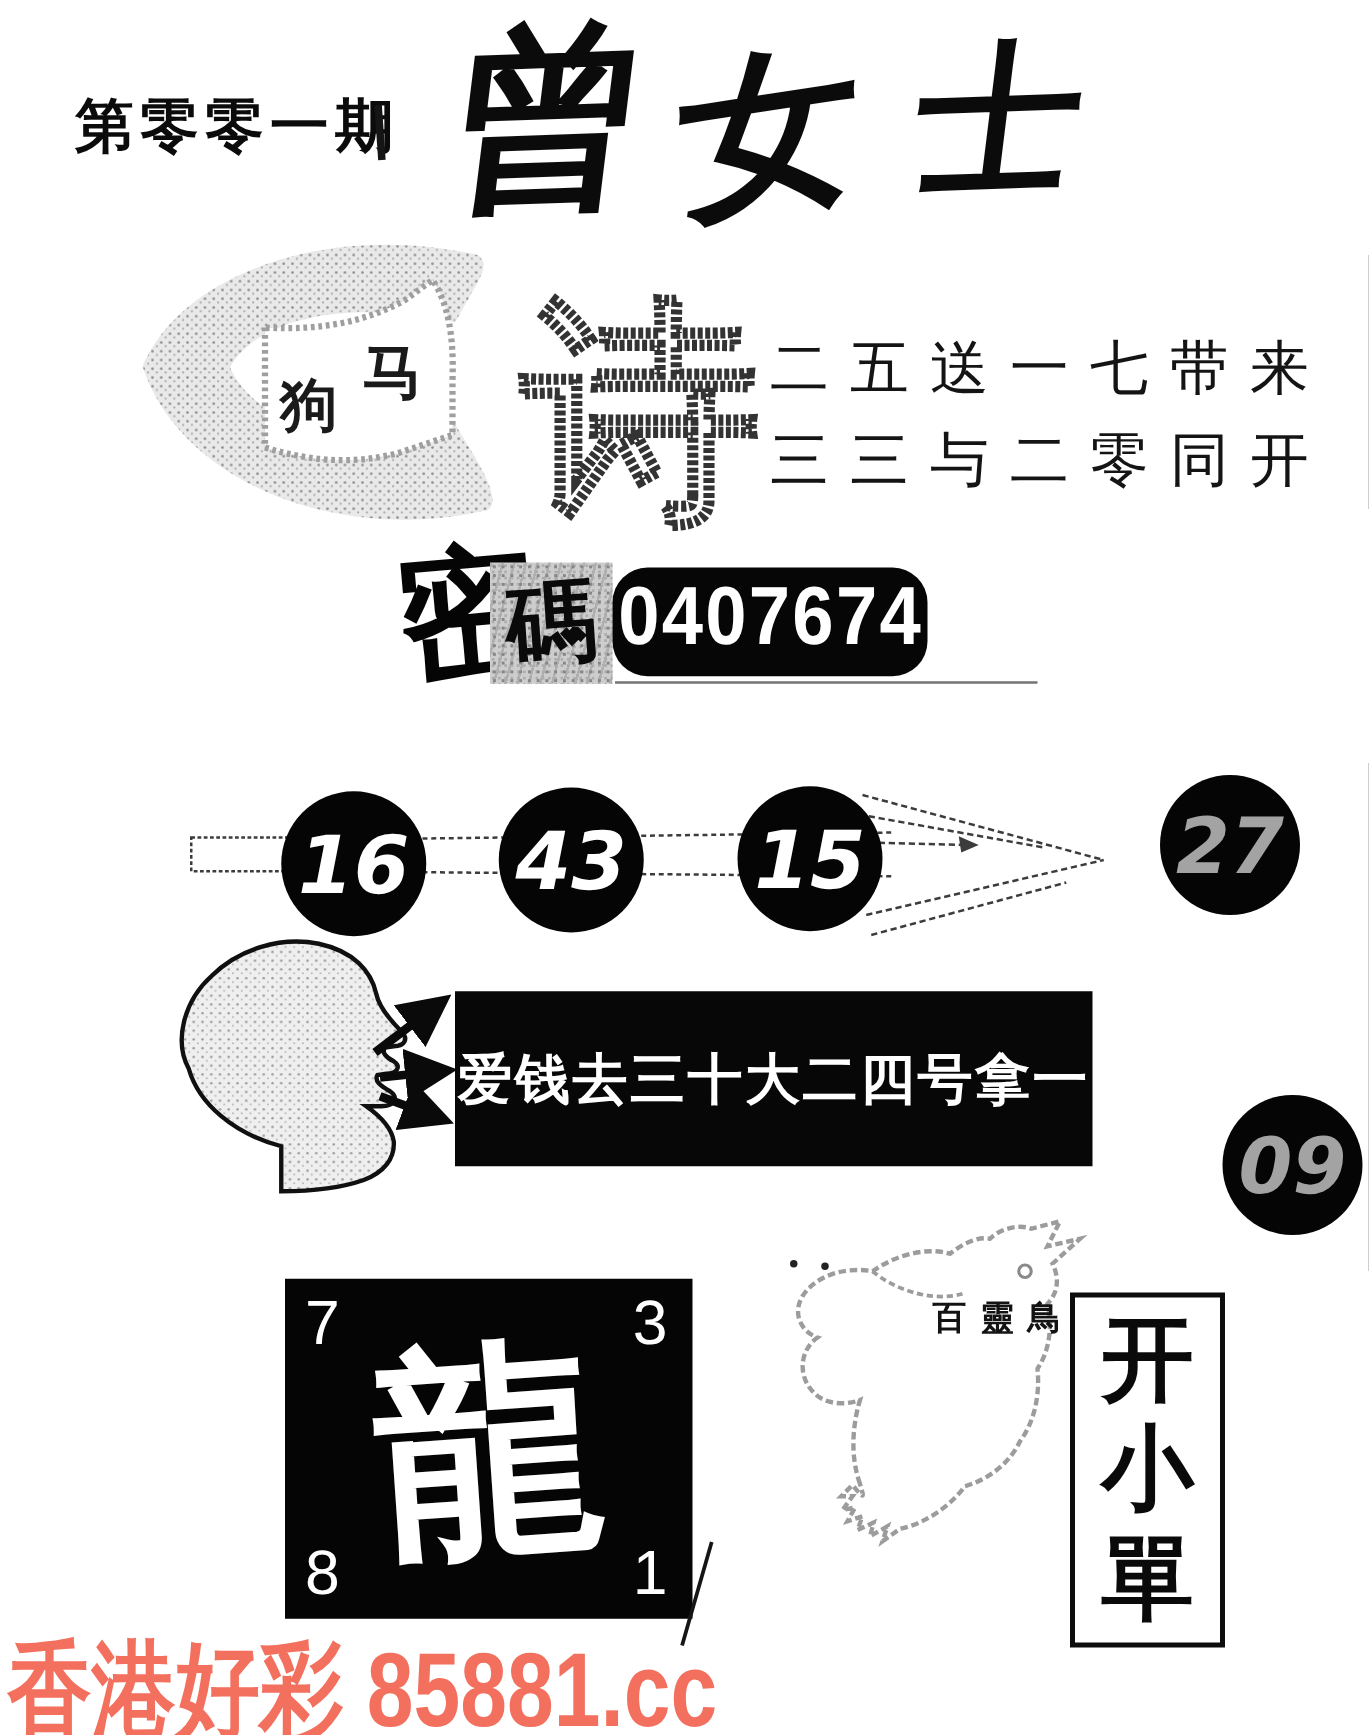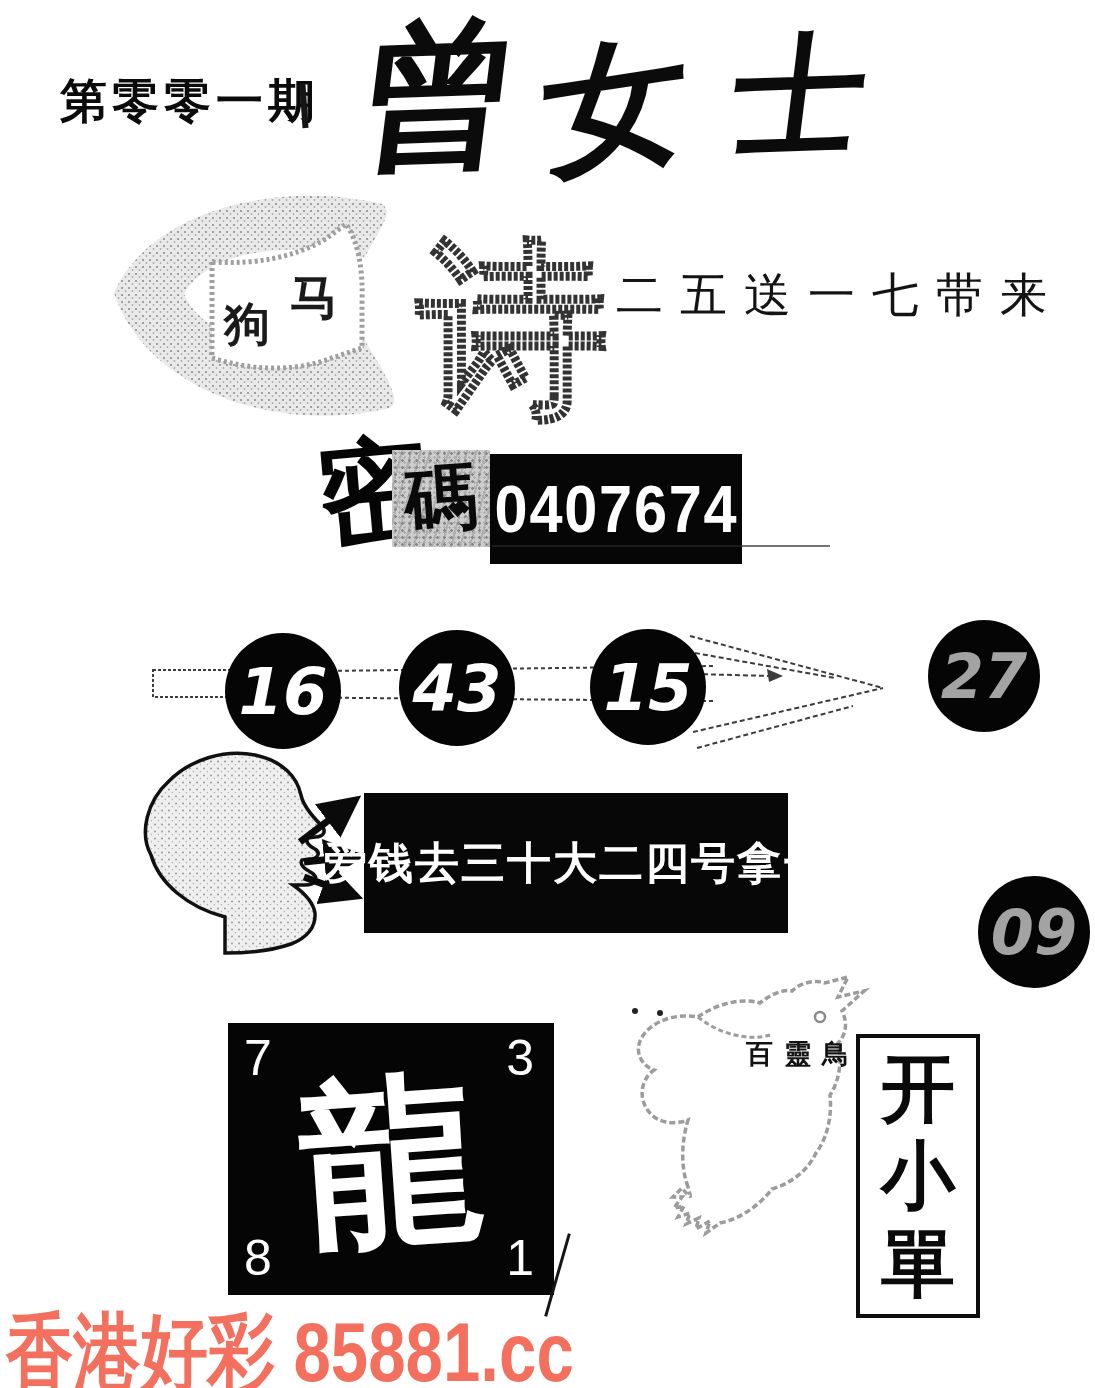--- a/index.html
+++ b/index.html
@@ -36,42 +36,42 @@
   .notice .nline{font-size:38px; letter-spacing:7px; line-height:38px; white-space:nowrap; color:#101010;}
   .mi-char{left:318px; top:436px; font-family:"Liberation Serif", serif; font-weight:900;
            font-size:112px; line-height:1; transform:rotate(-5deg); color:#050505;}
   .ma-box{left:392px; top:450px; width:98px; height:97px; display:flex; align-items:center; justify-content:center;
           background:#cdcdcd;
           background-image:radial-gradient(#868686 1.2px, transparent 1.5px),
                            radial-gradient(#adadad 1px, transparent 1.3px),
                            repeating-linear-gradient(105deg, rgba(120,120,120,.35) 0 2px, transparent 2px 9px);
           background-size:7px 7px, 5px 5px, auto;}
   .ma-char{font-family:"Liberation Serif", serif; font-weight:900; font-size:72px; color:#0a0a0a; transform:rotate(-4deg);}
-  .code-box{left:490px; top:454px; width:252px; height:110px; background:#060606;
-            display:flex; align-items:center; justify-content:center;}
+  .code-box{left:490px; top:454px; width:252px; height:87px; background:#060606;
+            display:flex; justify-content:center;border-radius:28px;}
   .code-text{color:#fff; font-size:66px; font-weight:700; letter-spacing:2px;
              font-family:"Liberation Sans", sans-serif; transform:scaleX(.9);}
   .code-underline{left:492px; top:545px; width:338px; height:2px; background:#2a2a2a; opacity:.65;}
 
   
   .arrow-svg{left:135px; top:608px;}
   .circle-num{font-family:"DejaVu Sans", sans-serif; font-weight:bold; font-style:italic; fill:#ffffff;}
 
   
   .side-circle{width:112px; height:112px; border-radius:50%; background:#050505; color:#a3a3a3;
                display:flex; align-items:center; justify-content:center;
                font-family:"DejaVu Sans", sans-serif; font-weight:bold; font-style:italic; font-size:62px;}
   .sc1{left:928px; top:620px;} .sc2{left:928px; top:748px;} .sc3{left:978px; top:876px;}
 
   
   .head-svg{left:125px; top:745px;}
   .mouth-arrows{left:292px; top:782px;}
 
   
-  .speech-box{left:364px; top:793px; width:424px; height:140px; background:#070707;
+  .speech-box{left:364px; top:793px; width:510px; height:140px; background:#070707;
               display:flex; flex-direction:column; justify-content:center; align-items:center; gap:4px;}
   .speech-box .sline{color:#fff; font-size:44px; font-weight:800; letter-spacing:2px; white-space:nowrap;
                      font-family:"Liberation Sans", sans-serif;}
 
   
   .dragon-box{left:228px; top:1023px; width:326px; height:272px; background:#050505; z-index:3;}
   .dragon-char{position:absolute; left:50%; top:52%; transform:translate(-50%,-50%) rotate(-4deg);
                color:#fff; font-size:182px; font-weight:900; font-family:"Liberation Serif", serif; line-height:1;}
   .corner{position:absolute; color:#fff; font-size:50px; font-weight:400;
           font-family:"Liberation Sans", sans-serif; line-height:1;}
@@ -138,20 +138,21 @@
     <text class="banner-text" x="132" y="152" font-size="46">狗</text>
     <text class="banner-text" x="198" y="126" font-size="48">马</text>
   </svg>
 
   <svg class="abs poem-svg" width="210" height="220" viewBox="0 0 210 220">
     <text x="105" y="178" text-anchor="middle" font-size="190" font-weight="700" font-family="Liberation Serif, serif" fill="#ffffff" stroke="#333333" stroke-width="3" stroke-dasharray="4 2">诗</text>
   </svg>
 
   <div class="abs couplet">
     <div class="cline">二五送一七带来</div>
+    <div class="cline">三三与二零同开</div>
   </div>
 
 
   <div class="abs mi-char">密</div>
   <div class="abs ma-box">
     <span class="ma-char">碼</span>
   </div>
   <div class="abs code-box">
     <span class="code-text">0407674</span>
   </div>

